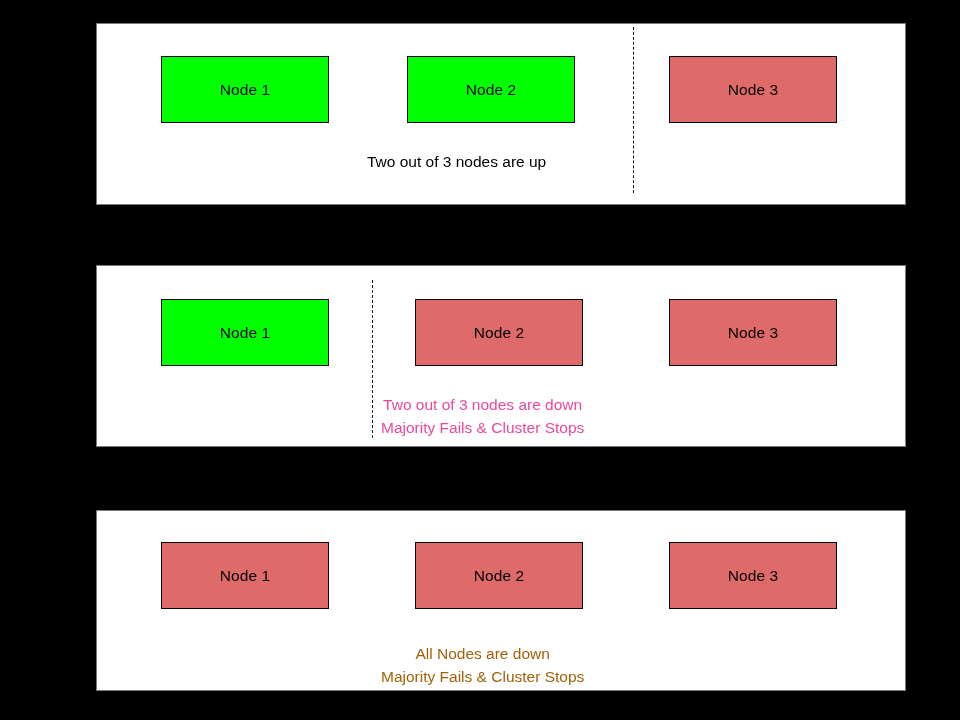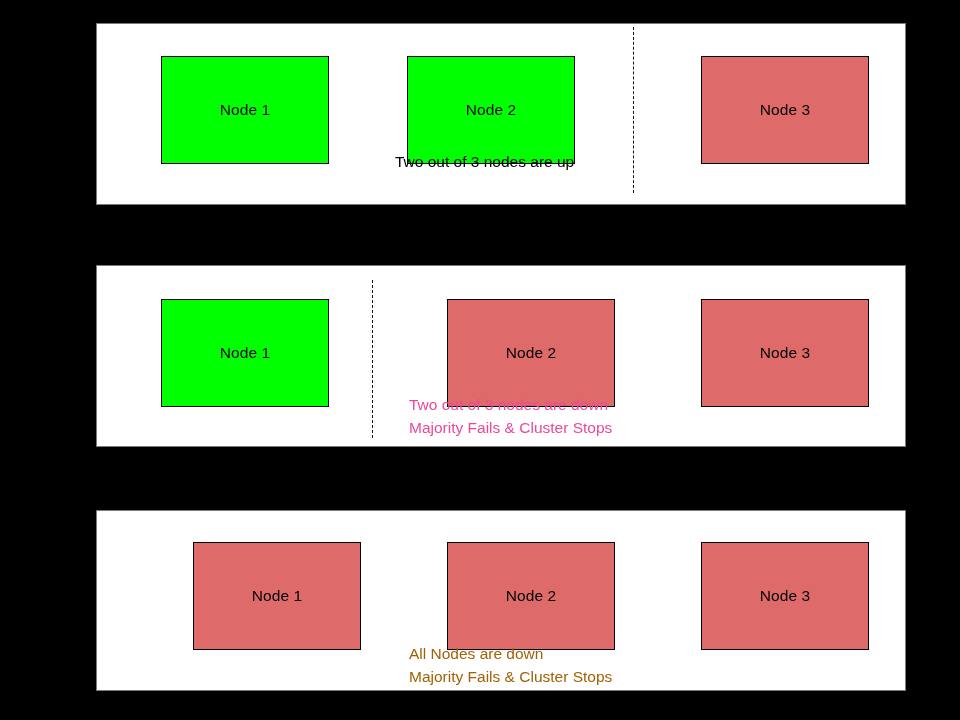--- a/index.html
+++ b/index.html
@@ -29,50 +29,49 @@
     border: 1px solid #7a7a7a;
     box-sizing: border-box;
   }
   #panel-1 { top: 23px;  height: 182px; }
   #panel-2 { top: 265px; height: 182px; }
   #panel-3 { top: 510px; height: 181px; }
 
   .node-box {
     position: absolute;
     width: 168px;
-    height: 108px;
+    height: 67px;
     border: 1.6px solid #000000;
     box-sizing: border-box;
     display: flex;
     align-items: center;
     justify-content: center;
     color: #000000;
     font-size: 15.5px;
     font-family: "Liberation Sans", sans-serif;
     line-height: 1;
     letter-spacing: 0.1px;
   }
   .node-green { background: #00ff00; }
-  .node-red   { background: #df6a6a; margin-left: 32px; }
+  .node-red   { background: #df6a6a; }
 
   .divider {
     position: absolute;
     width: 0;
     border-left: 1.5px dashed #111111;
   }
 
   .caption {
     position: absolute;
     color: #000000;
     font-size: 15.5px;
     font-family: "Liberation Sans", sans-serif;
     line-height: 23px;
     white-space: nowrap;
-    text-align: left;
-    margin-left: 28px;
+    text-align: center;
   }
   .caption-line { display: block; }
 </style>
 </head>
 <body>
 
 <div id="stage" style="background: rgb(0, 0, 0);">
 
   <div class="panel" id="panel-1" style="background: rgb(255, 255, 255); border-color: rgb(122, 122, 122);">
     <div class="node-box node-green" style="left: 64px; top: 32px; background: rgb(0, 255, 0); border-color: rgb(0, 0, 0); color: rgb(0, 0, 0);">

